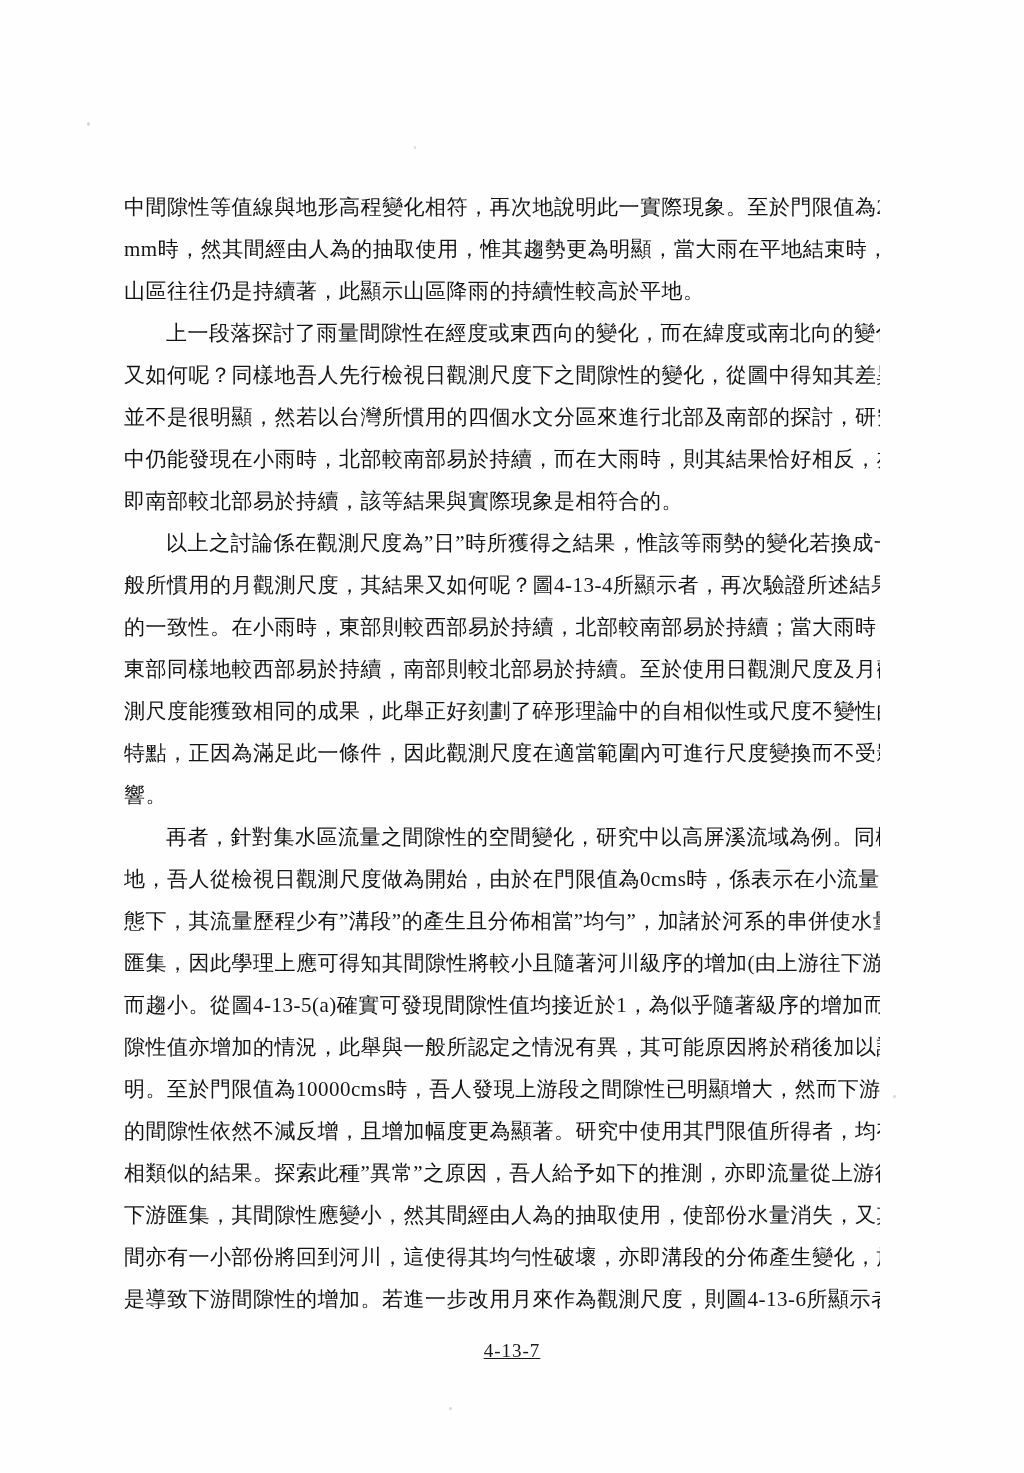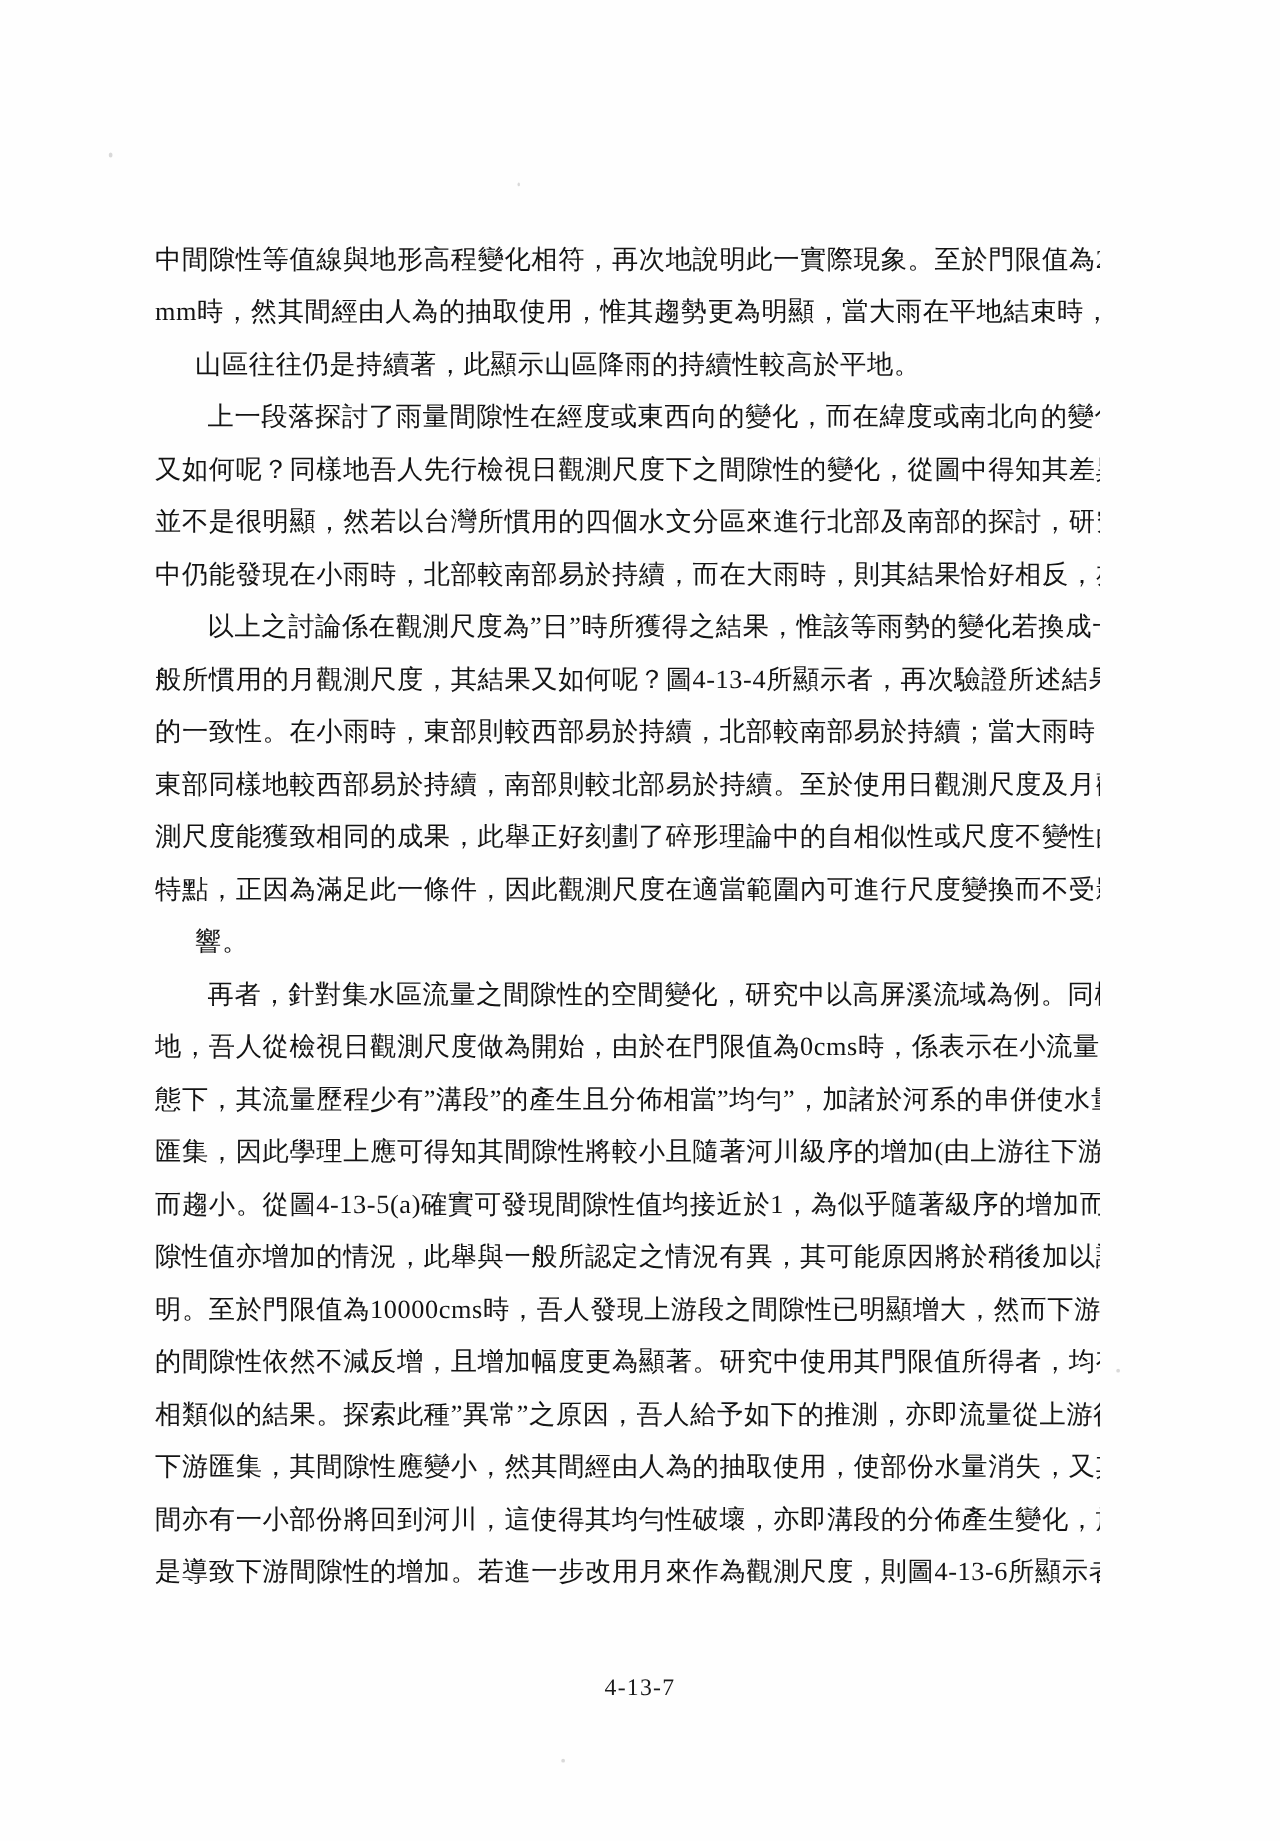--- a/index.html
+++ b/index.html
@@ -31,34 +31,34 @@
     line-height: 42px;
     font-size: 21px;
     letter-spacing: 0.5px;
     text-align: justify;
     text-align-last: justify;
     white-space: nowrap;
     overflow: hidden;
   }
   .line.end {
     text-align-last: left;
-    margin-left: 32px;
   }
   .line.indent {
     text-indent: 42px;
   }
   .page-number {
     position: absolute;
     left: 0;
     top: 1340px;
     width: 100%;
     text-align: center;
     font-size: 19px;
     letter-spacing: 1px;
     color: #1a1a1a;
+    text-decoration: underline;
   }
   .speck {
     position: absolute;
     background: #b9b9b9;
     border-radius: 50%;
     opacity: 0.55;
   }
 </style>
 </head>
 <body>
@@ -74,20 +74,21 @@
       <div class="paragraph">
         <div class="line">中間隙性等值線與地形高程變化相符，再次地說明此一實際現象。至於門限值為200</div>
         <div class="line">mm時，然其間經由人為的抽取使用，惟其趨勢更為明顯，當大雨在平地結束時，</div>
         <div class="line end">山區往往仍是持續著，此顯示山區降雨的持續性較高於平地。</div>
       </div>
       <div class="paragraph">
         <div class="line indent">上一段落探討了雨量間隙性在經度或東西向的變化，而在緯度或南北向的變化</div>
         <div class="line">又如何呢？同樣地吾人先行檢視日觀測尺度下之間隙性的變化，從圖中得知其差異</div>
         <div class="line">並不是很明顯，然若以台灣所慣用的四個水文分區來進行北部及南部的探討，研究</div>
         <div class="line">中仍能發現在小雨時，北部較南部易於持續，而在大雨時，則其結果恰好相反，亦</div>
+        <div class="line end">即南部較北部易於持續，該等結果與實際現象是相符合的。</div>
       </div>
       <div class="paragraph">
         <div class="line indent">以上之討論係在觀測尺度為”日”時所獲得之結果，惟該等雨勢的變化若換成一</div>
         <div class="line">般所慣用的月觀測尺度，其結果又如何呢？圖4-13-4所顯示者，再次驗證所述結果</div>
         <div class="line">的一致性。在小雨時，東部則較西部易於持續，北部較南部易於持續；當大雨時，</div>
         <div class="line">東部同樣地較西部易於持續，南部則較北部易於持續。至於使用日觀測尺度及月觀</div>
         <div class="line">測尺度能獲致相同的成果，此舉正好刻劃了碎形理論中的自相似性或尺度不變性的</div>
         <div class="line">特點，正因為滿足此一條件，因此觀測尺度在適當範圍內可進行尺度變換而不受影</div>
         <div class="line end">響。</div>
       </div>

